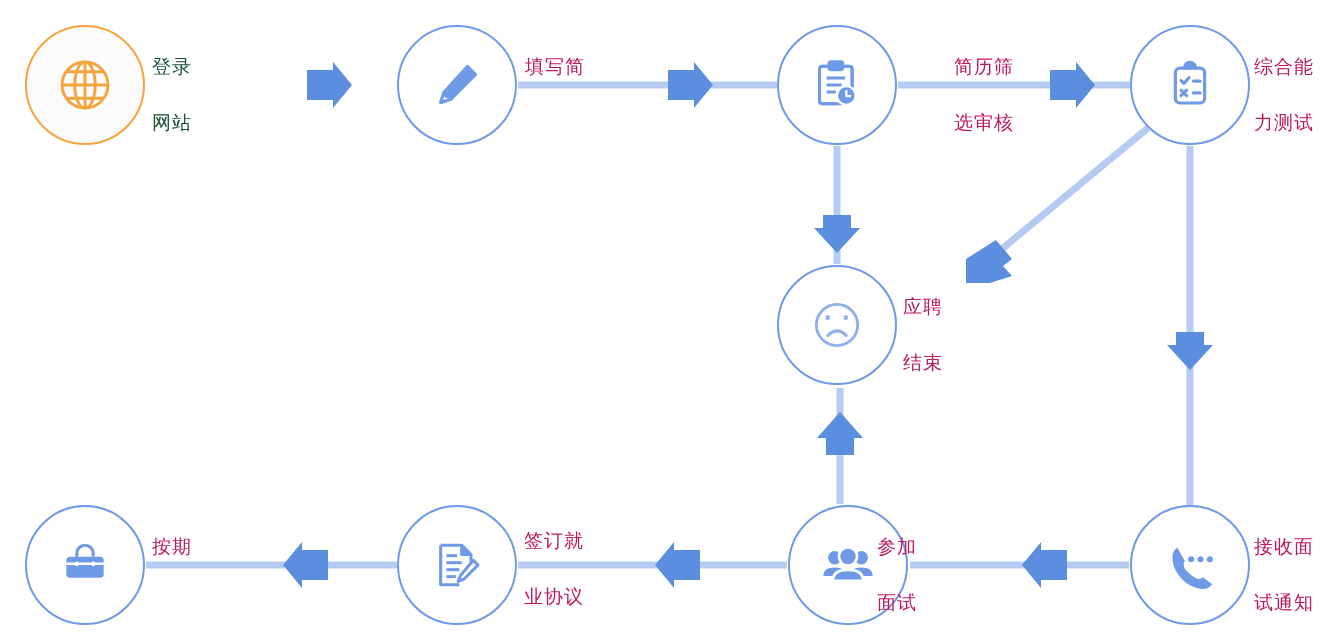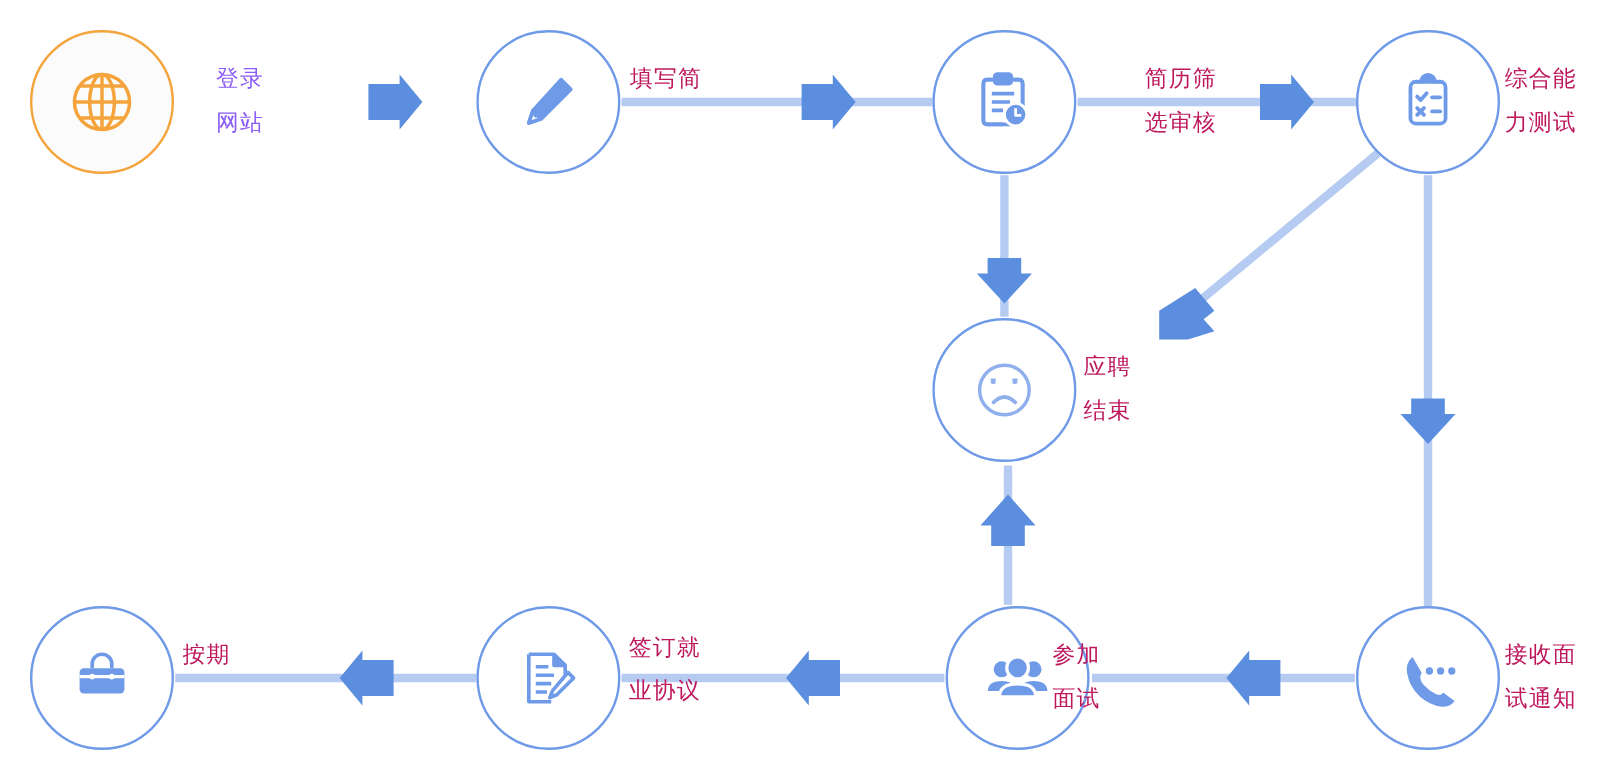--- a/index.html
+++ b/index.html
@@ -7,22 +7,22 @@
        font-family:"Liberation Sans","DejaVu Sans",sans-serif;}
   #stage{position:relative;width:1340px;height:643px;}
   #wires{position:absolute;left:0;top:0;width:1340px;height:643px;}
   .node{position:absolute;width:120px;height:120px;border-radius:50%;
         border:2px solid #6f9ae8;background:#ffffff;box-sizing:border-box;
         display:flex;align-items:center;justify-content:center;}
   .node.start{border-color:#f5a43c;background:#fbfbfc;}
   .node svg{display:block;}
   .label{position:absolute;width:96px;line-height:36px;font-size:19px;
          color:#be185d;letter-spacing:1px;white-space:nowrap;}
-  .label.start{color:#8b5cf6;text-align:center;}
-  .label .l2{display:block;}
+  .label.start{color:#14532d;}
+  .label .l2{display:block;margin-top:20px;}
 </style>
 </head>
 <body>
 
 <div id="stage">
 
   <svg id="wires" viewBox="0 0 1340 643" xmlns="http://www.w3.org/2000/svg">
     <defs>
       <linearGradient id="gOrangeBlue" x1="0" y1="0" x2="1" y2="0">
         <stop offset="0%" stop-color="#f5a43c"></stop>
@@ -119,21 +119,21 @@
         <rect x="9" y="8" width="28" height="32" rx="3"></rect>
         <rect x="17" y="4" width="12" height="7" rx="2.2" fill="#6f9ae8"></rect>
         <line x1="15" y1="18" x2="31" y2="18"></line>
         <line x1="15" y1="24" x2="28" y2="24"></line>
         <line x1="15" y1="30" x2="23" y2="30"></line>
         <circle cx="32" cy="33" r="8" fill="#6f9ae8" stroke="#ffffff" stroke-width="2"></circle>
         <path d="M32 28.5 v5 h4" stroke="#ffffff" stroke-width="2"></path>
       </svg>
     </span>
   </div>
-  <div class="label" style="left:918px;top:49px;text-align:right;">
+  <div class="label" style="left:954px;top:49px;">
     <span class="l1">简历筛</span>
     <span class="l2">选审核</span>
   </div>
 
   <div class="node" style="left:1130px;top:25px;">
     <span>
       <svg width="54" height="54" viewBox="0 0 48 48" fill="none" stroke="#6f9ae8" stroke-width="2.8" stroke-linejoin="round" stroke-linecap="round">
         <rect x="11" y="9" width="26" height="31" rx="4"></rect>
         <path d="M19 9 a5 5 0 0 1 10 0" fill="#6f9ae8" stroke="#6f9ae8" stroke-width="3"></path>
         <rect x="19" y="5" width="10" height="5" rx="2" fill="#6f9ae8" stroke="none"></rect>

